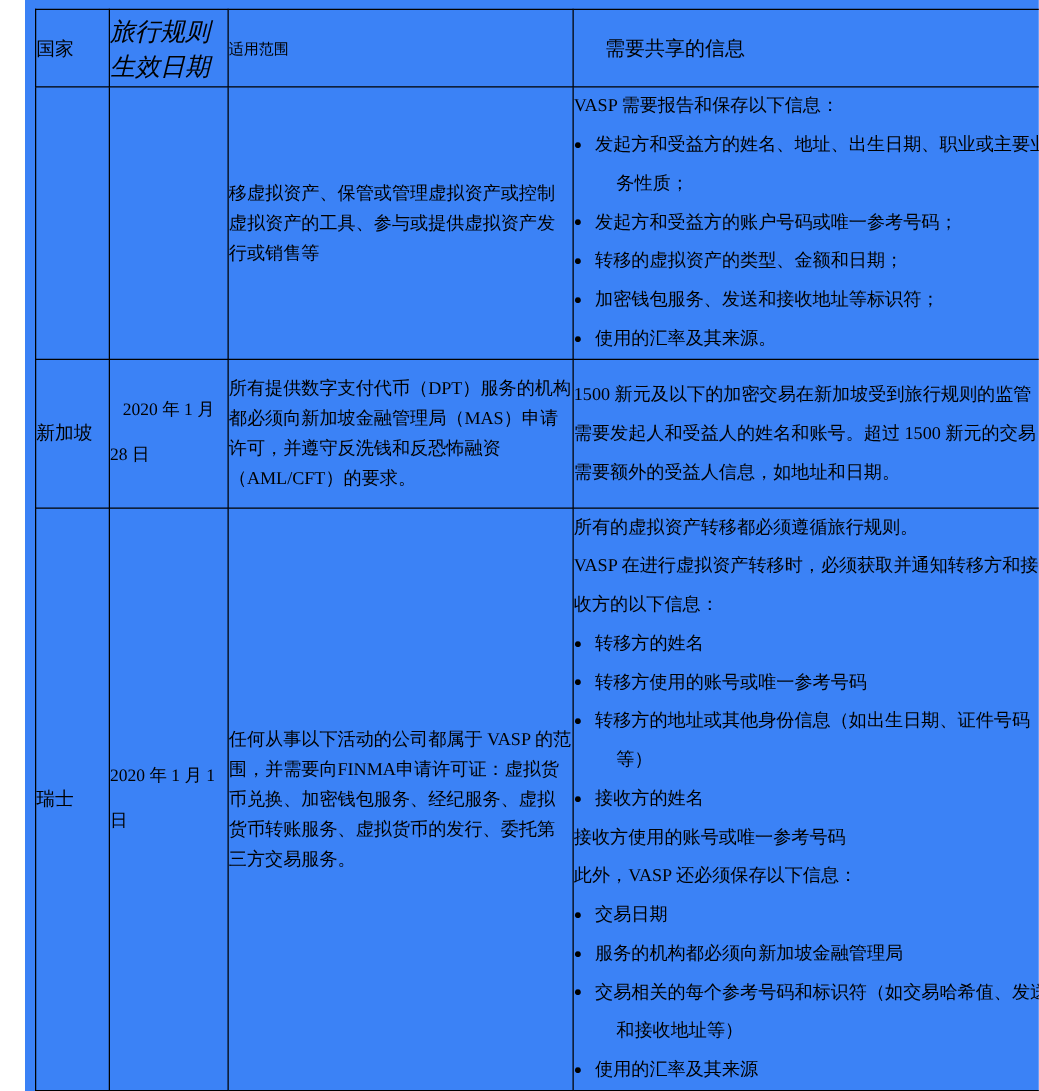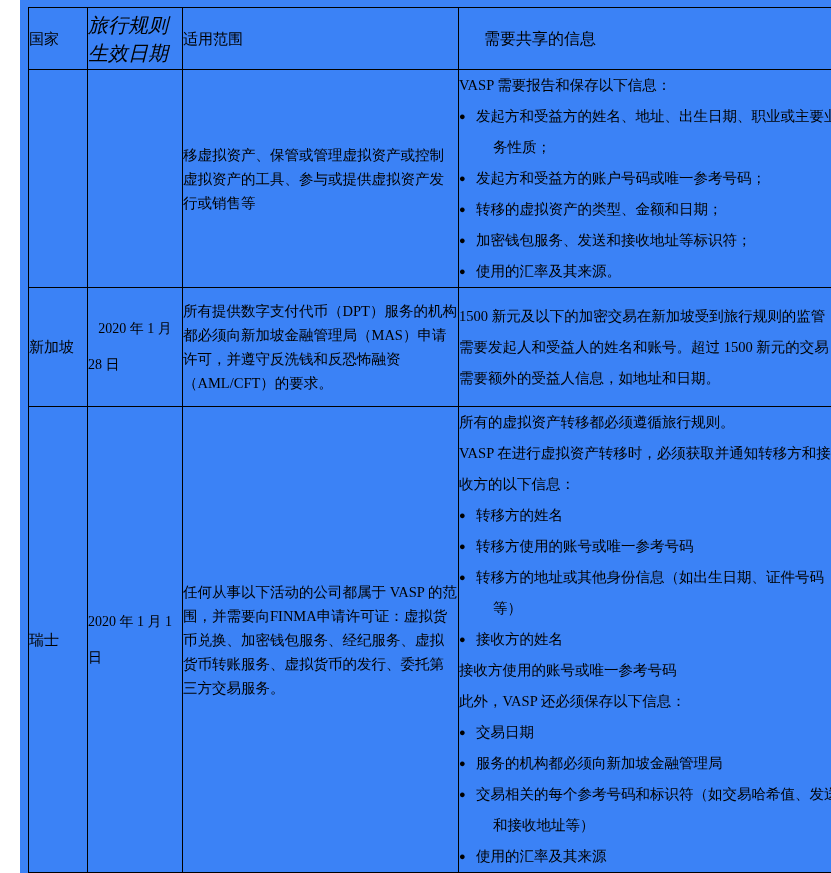--- a/index.html
+++ b/index.html
@@ -47,21 +47,21 @@
     text-align: center;
     font-weight: bold;
     font-size: 15px;
     line-height: 28px;
     height: 61px;
     padding: 2px 4px;
     font-family: "DejaVu Sans", "Liberation Sans", sans-serif;
   }
   thead td.th-country { font-size: 15px; }
   thead td.th-date    { font-size: 20px; font-style: italic; }
-  thead td.th-scope   { font-size: 15px; }
+  thead td.th-scope   { font-size: 12px; }
   thead td.th-info    { font-size: 16px; padding-left: 25px; }
 
   td.cell-country {
     text-align: center;
     font-size: 15px;
     line-height: 26px;
     padding: 2px 2px;
   }
   td.cell-date {
     font-size: 14px;

